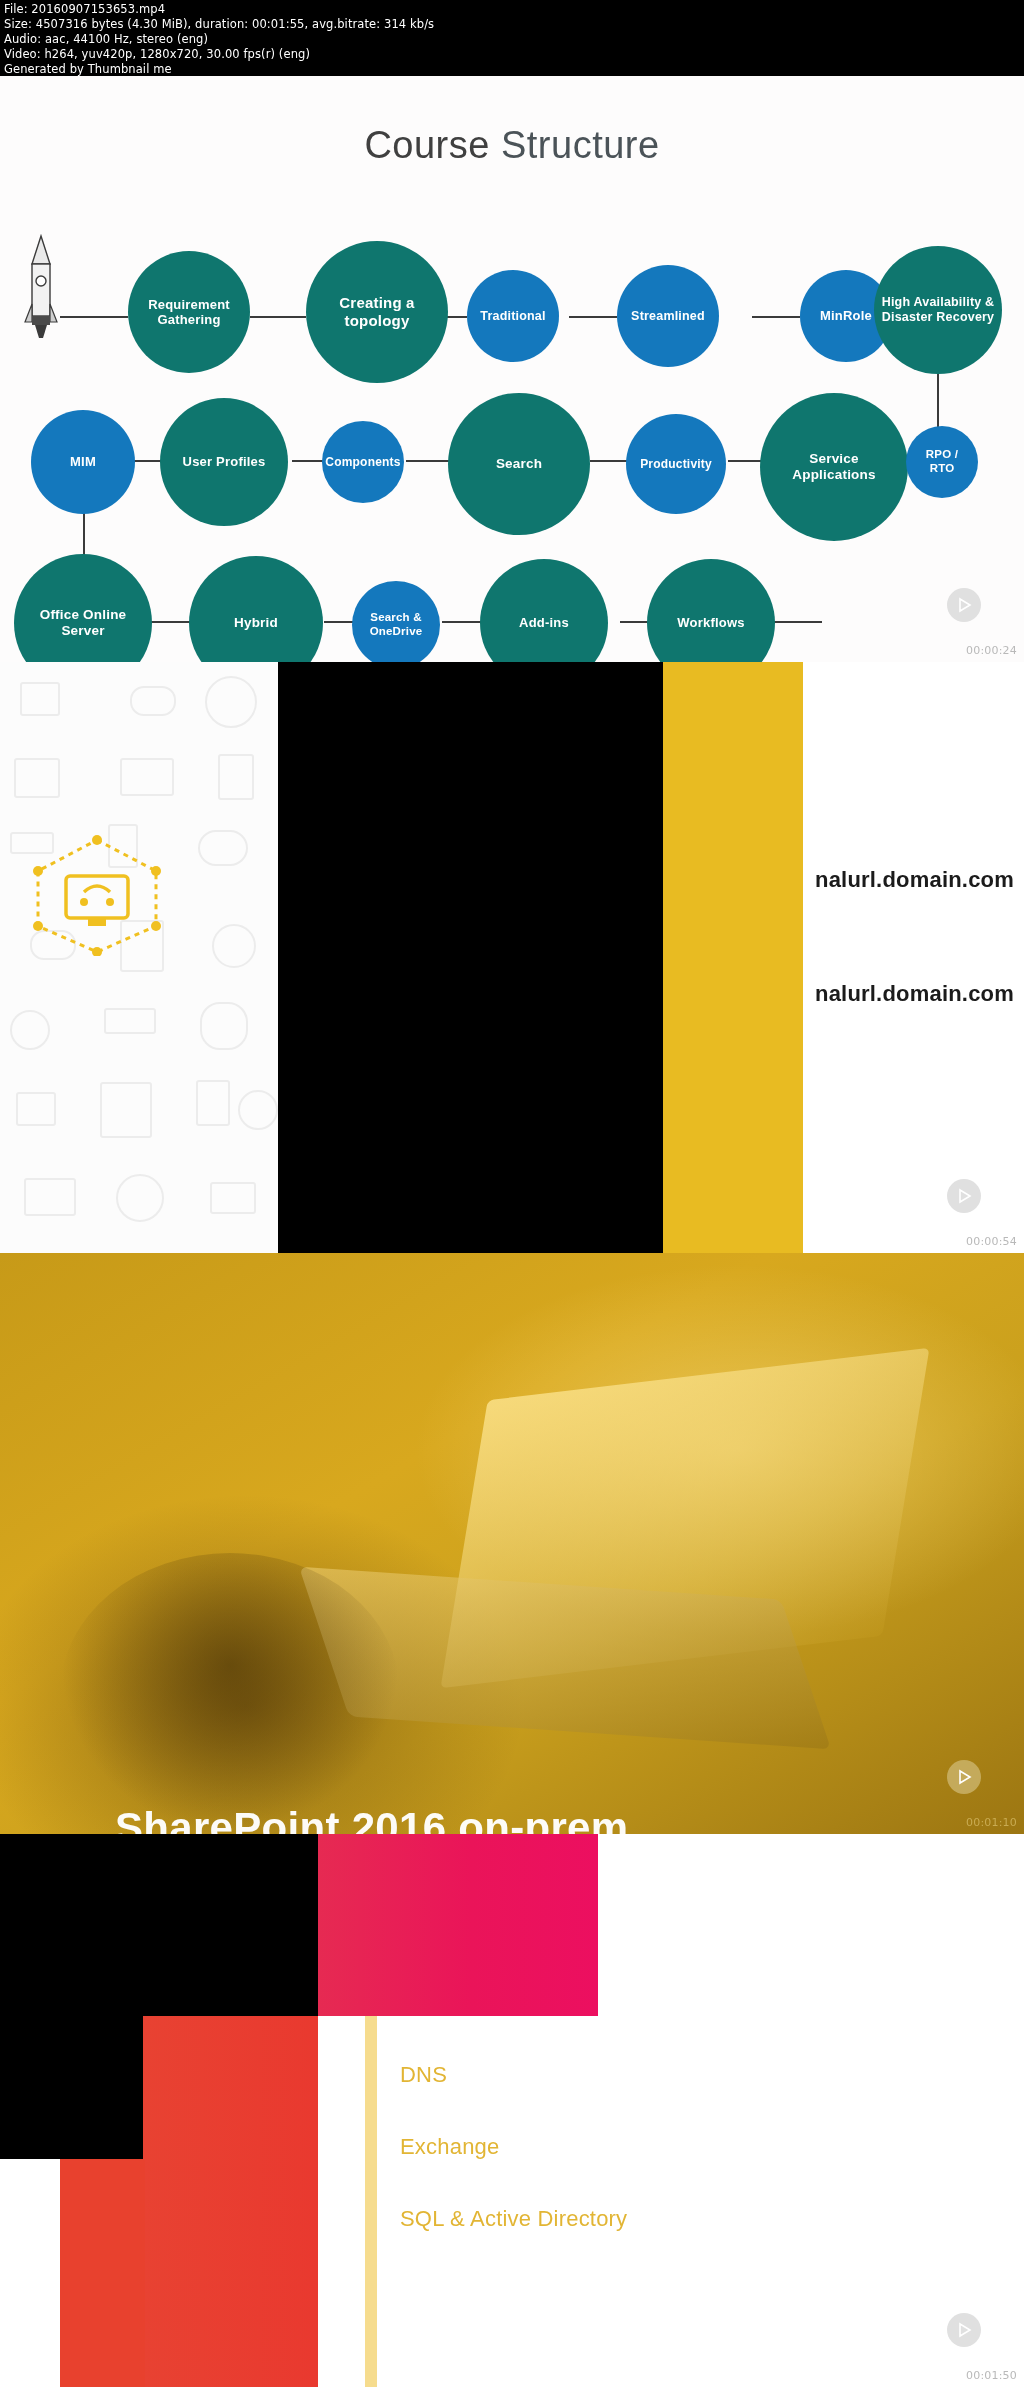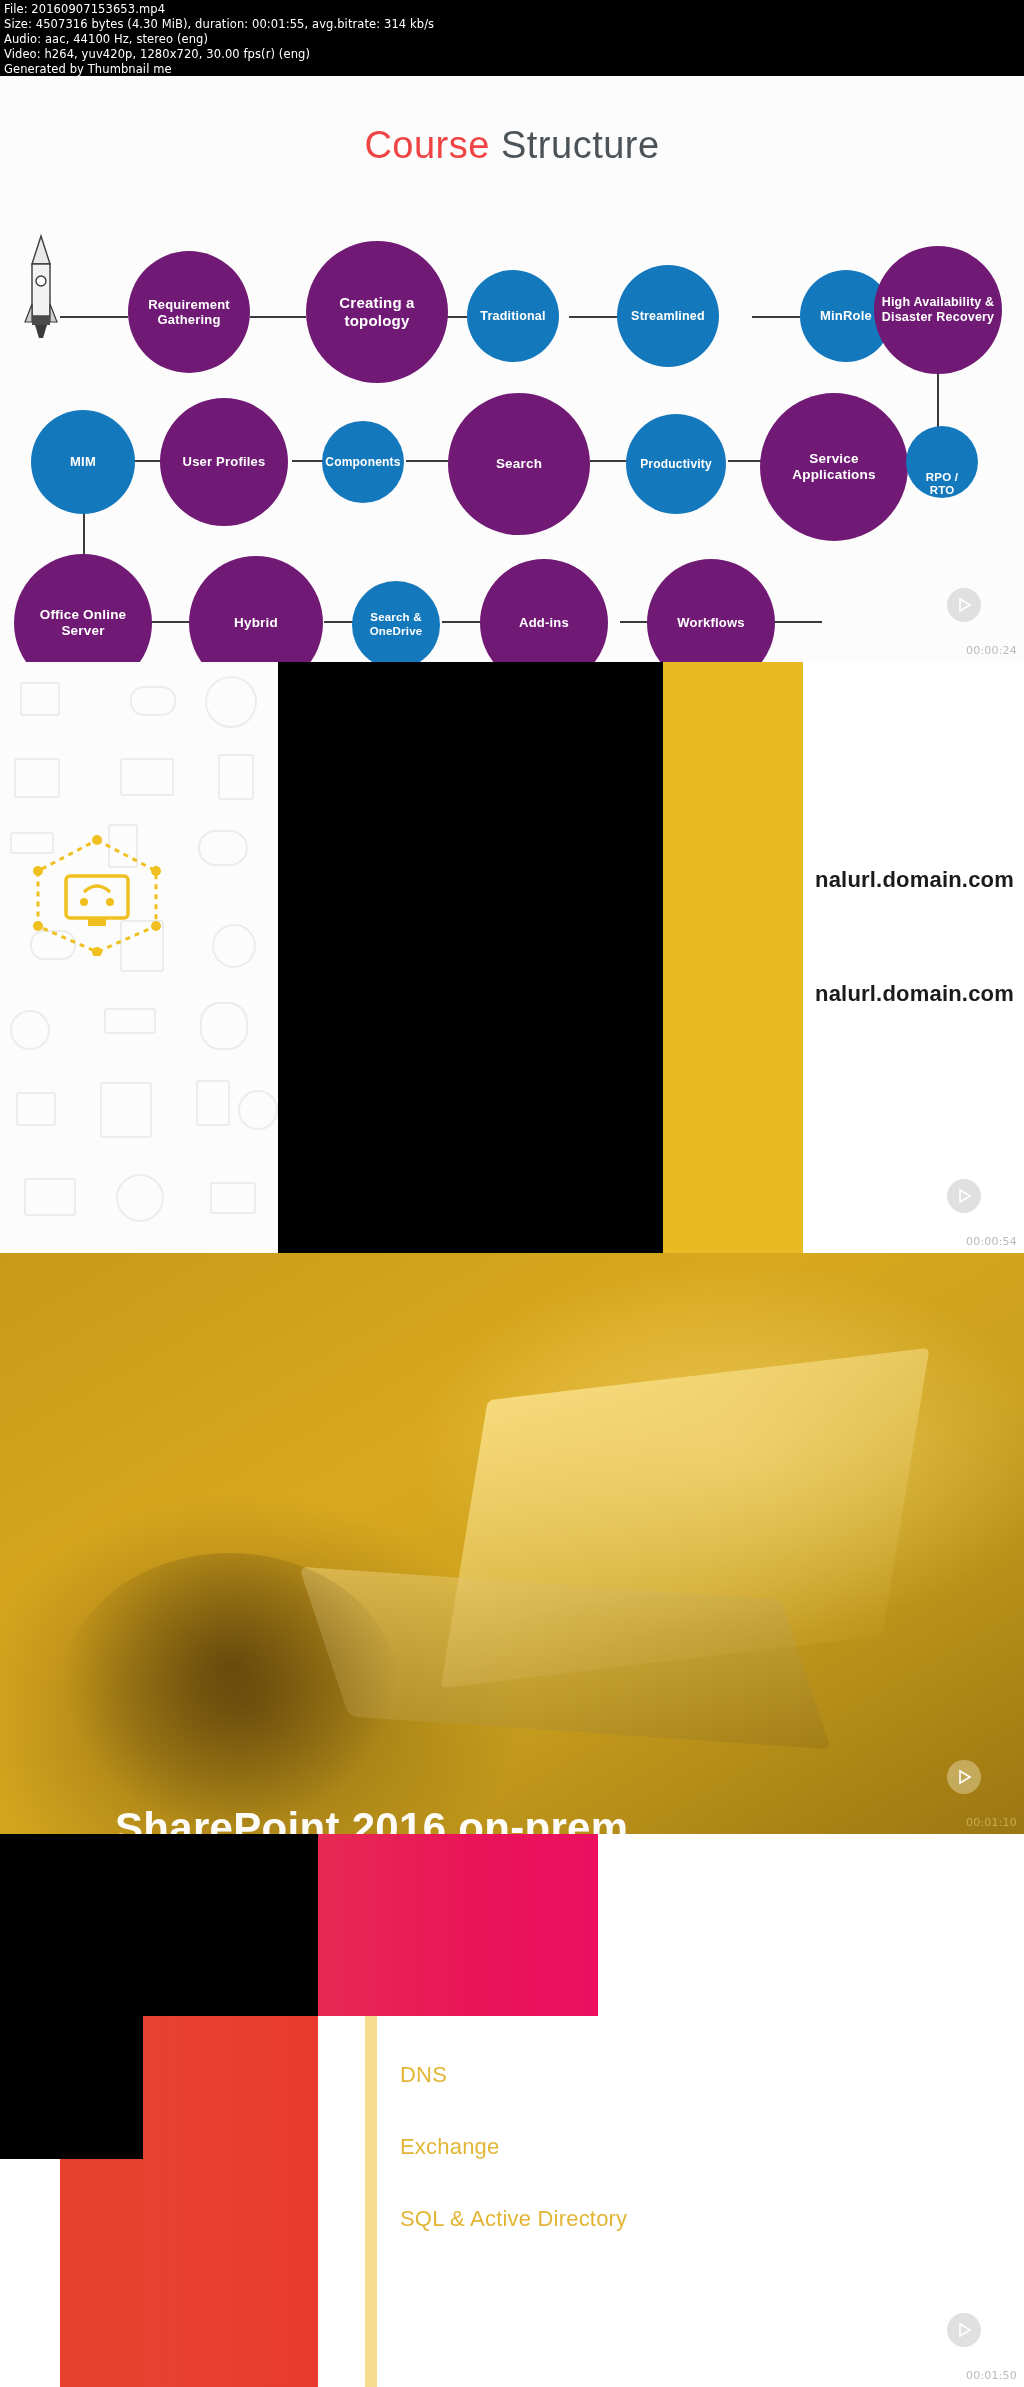--- a/index.html
+++ b/index.html
@@ -62,21 +62,21 @@
   
   .cs-title {
     position: absolute;
     left: 0; right: 0;
     top: 48px;
     text-align: center;
     font-size: 38px;
     font-weight: 300;
     letter-spacing: 0.5px;
   }
-  .cs-title .w1 { color: #ef4444; }
+  .cs-title .w1 { color: #404040; }
   .cs-title .w2 { color: #4b5358; }
 
   .rocket {
     position: absolute;
     left: 24px; top: 158px;
     width: 34px; height: 120px;
   }
 
   .node {
     position: absolute;
@@ -85,21 +85,21 @@
     align-items: center;
     justify-content: center;
     text-align: center;
     color: #ffffff;
     font-weight: bold;
     line-height: 1.18;
     font-size: 13px;
     letter-spacing: 0.2px;
     z-index: 2;
   }
-  .node.red  { background: #701a75; }
+  .node.red  { background: #0f766e; }
   .node.blue { background: #1478bd; }
   .node span { display: block; padding: 0 6px; }
 
   .connector {
     position: absolute;
     background: #3b3b3b;
     z-index: 1;
   }
   .connector.h { height: 1.6px; }
   .connector.v { width: 1.6px; }
@@ -310,21 +310,21 @@
     </div>
   <div class="node red" style="left:448px; top:317px; width:142px; height:142px; font-size:13.5px;">
     <span>Search</span>
     </div>
   <div class="node blue" style="left:626px; top:338px; width:100px; height:100px; font-size:12px;">
     <span>Productivity</span>
     </div>
   <div class="node red" style="left:760px; top:317px; width:148px; height:148px; font-size:13.5px;">
     <span>Service Applications</span>
     </div>
-  <div class="node blue" style="left:906px; top:350px; width:72px;  height:72px;  font-size:11.5px;align-items:flex-end;">
+  <div class="node blue" style="left:906px; top:350px; width:72px;  height:72px;  font-size:11.5px;">
     <span>RPO / RTO</span>
     </div>
 
   <div class="node red" style="left:14px;  top:478px; width:138px; height:138px; font-size:13.5px;">
     <span>Office Online Server</span>
     </div>
   <div class="node red" style="left:189px; top:480px; width:134px; height:134px; font-size:13.5px;">
     <span>Hybrid</span>
     </div>
   <div class="node blue" style="left:352px; top:505px; width:88px;  height:88px;  font-size:11.5px;text-align:center;">

